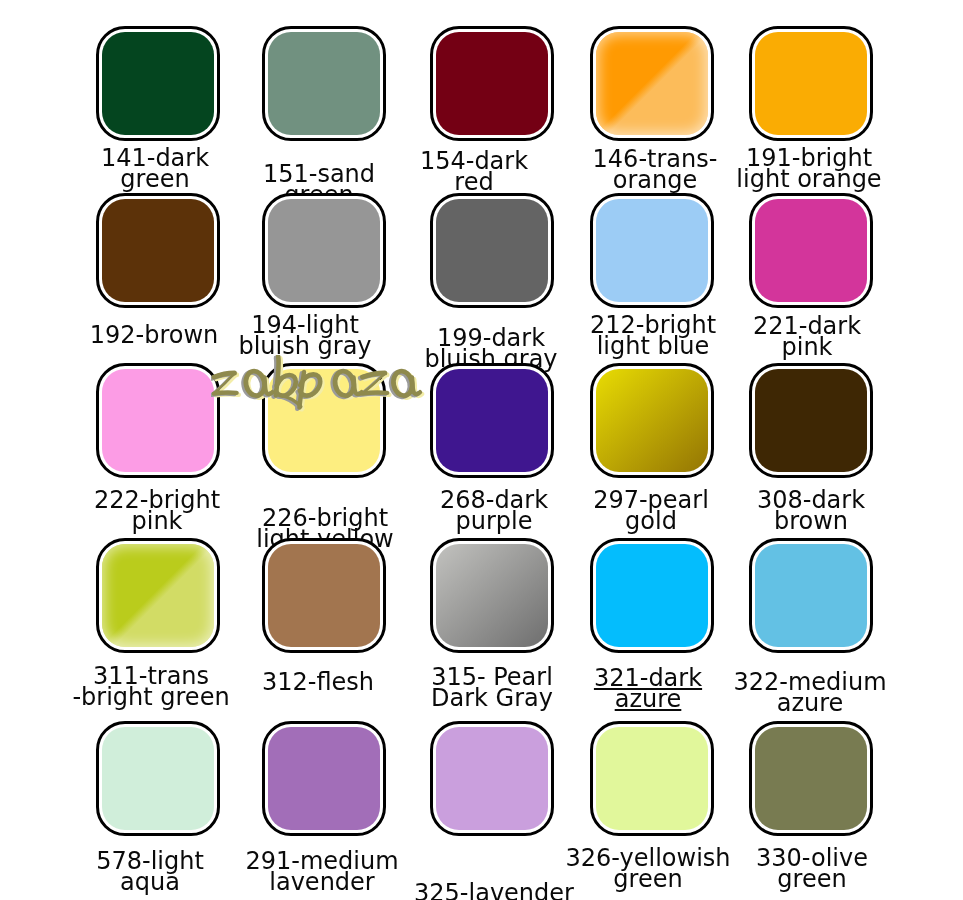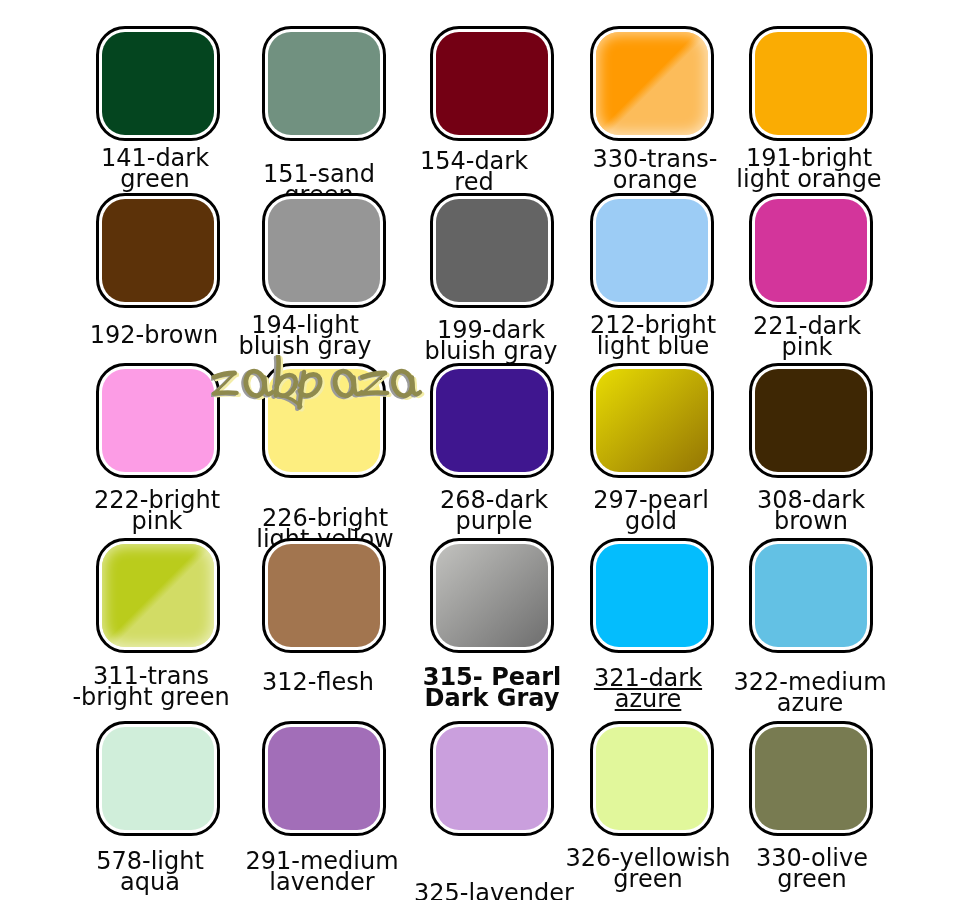--- a/index.html
+++ b/index.html
@@ -73,21 +73,21 @@
       </div>
       <div class="lbl" style="left: 364px; top: 151.3px; width: 220px;">154-dark
 red</div>
     </div>
     <div class="cell">
       <div class="chip" style="left: 589.7px; top: 25.5px; width: 124.6px; height: 115.6px;">
         <div class="inner" style="background: linear-gradient(135deg, rgb(255, 154, 2) 0%, rgb(255, 154, 2) 47%, rgb(252, 188, 90) 53%, rgb(252, 188, 90) 100%);">
           <div class="glow" style="box-shadow: rgba(255, 255, 255, 0.55) 0px 0px 13px 3px inset;"></div>
         </div>
       </div>
-      <div class="lbl" style="left: 545.1px; top: 149.1px; width: 220px;">330-trans-
+      <div class="lbl" style="left: 545.1px; top: 149.1px; width: 220px;">146-trans-
 orange</div>
     </div>
     <div class="cell">
       <div class="chip" style="left: 748.8px; top: 25.5px; width: 124.6px; height: 115.6px;">
         <div class="inner" style="background: rgb(250, 172, 3);"></div>
       </div>
       <div class="lbl" style="left: 699.45px; top: 148.4px; width: 220px;">191-bright
 light orange</div>
     </div>
     <div class="cell">
@@ -100,21 +100,21 @@
       <div class="chip" style="left: 261.8px; top: 192.5px; width: 124.6px; height: 115.6px;">
         <div class="inner" style="background: rgb(150, 150, 150);"></div>
       </div>
       <div class="lbl" style="left: 195px; top: 315.2px; width: 220px;">194-light
 bluish gray</div>
     </div>
     <div class="cell">
       <div class="chip" style="left: 429.6px; top: 192.5px; width: 124.6px; height: 115.6px;">
         <div class="inner" style="background: rgb(100, 100, 100);"></div>
       </div>
-      <div class="lbl" style="left: 380.9px; top: 320px; width: 220px;">199-dark
+      <div class="lbl" style="left: 380.9px; top: 328px; width: 220px;">199-dark
 bluish gray</div>
     </div>
     <div class="cell">
       <div class="chip" style="left: 589.7px; top: 192.5px; width: 124.6px; height: 115.6px;">
         <div class="inner" style="background: rgb(156, 204, 245);"></div>
       </div>
       <div class="lbl" style="left: 543.4px; top: 315.1px; width: 220px;">212-bright
 light blue</div>
     </div>
     <div class="cell">
@@ -171,21 +171,21 @@
     <div class="cell">
       <div class="chip" style="left: 261.8px; top: 537.5px; width: 124.6px; height: 115.6px;">
         <div class="inner" style="background: rgb(162, 117, 79);"></div>
       </div>
       <div class="lbl" style="left: 207.75px; top: 671.8px; width: 220px;">312-flesh</div>
     </div>
     <div class="cell">
       <div class="chip" style="left: 429.6px; top: 537.5px; width: 124.6px; height: 115.6px;">
         <div class="inner" style="background: linear-gradient(137deg, rgb(194, 194, 191) 0%, rgb(110, 110, 110) 100%);"></div>
       </div>
-      <div class="lbl" style="left: 382.4px; top: 667.2px; width: 220px; font-weight: bold;">315- Pearl
+      <div class="lbl" style="left: 382.4px; top: 667.2px; width: 220px;">315- Pearl
 Dark Gray</div>
     </div>
     <div class="cell">
       <div class="chip" style="left: 589.7px; top: 537.5px; width: 124.6px; height: 115.6px;">
         <div class="inner" style="background: rgb(4, 189, 253);"></div>
       </div>
       <div class="lbl" style="left: 538.25px; top: 668.1px; width: 220px; text-decoration: underline;">321-dark
 azure</div>
     </div>
     <div class="cell">

